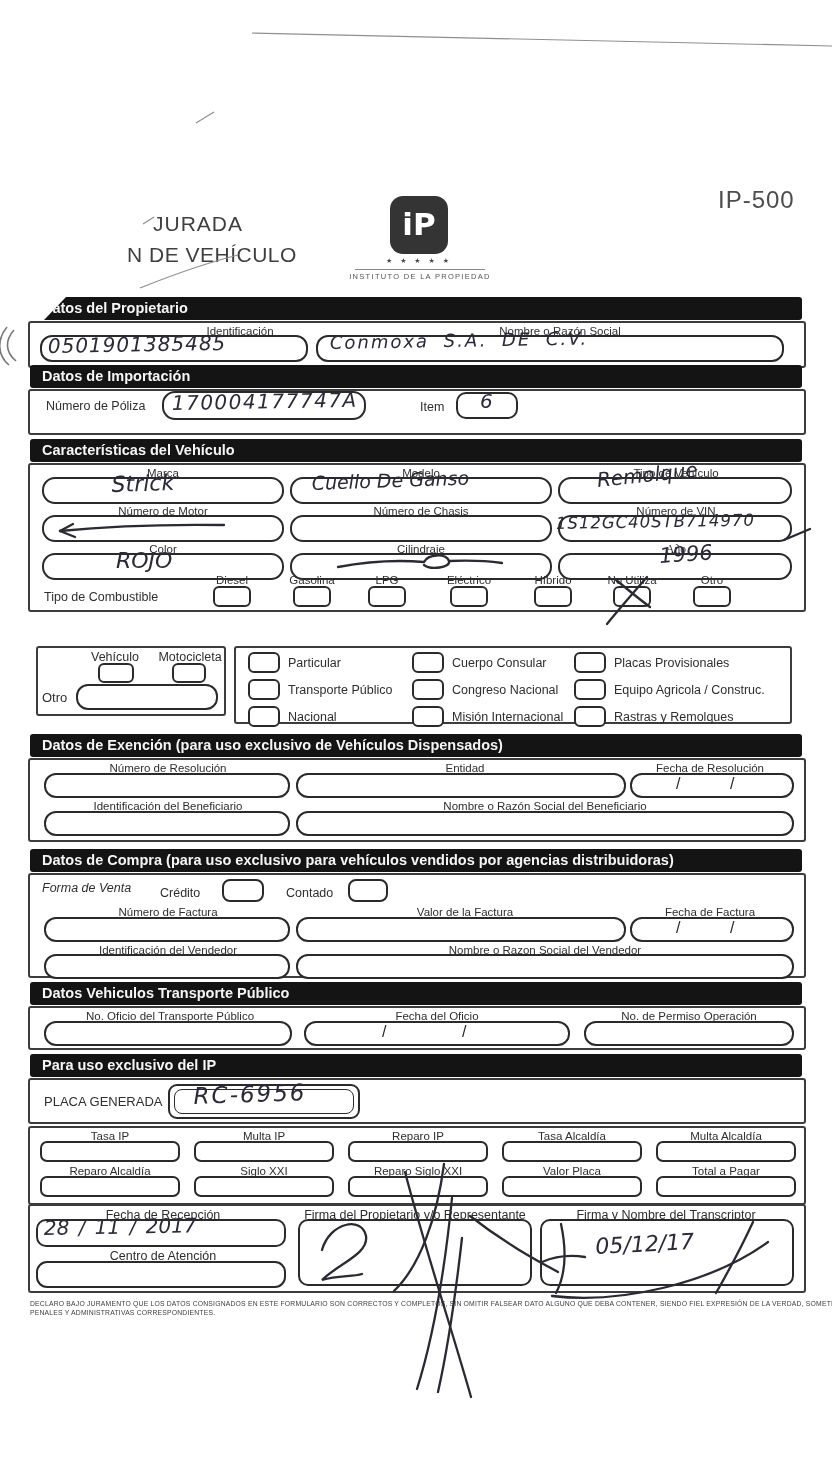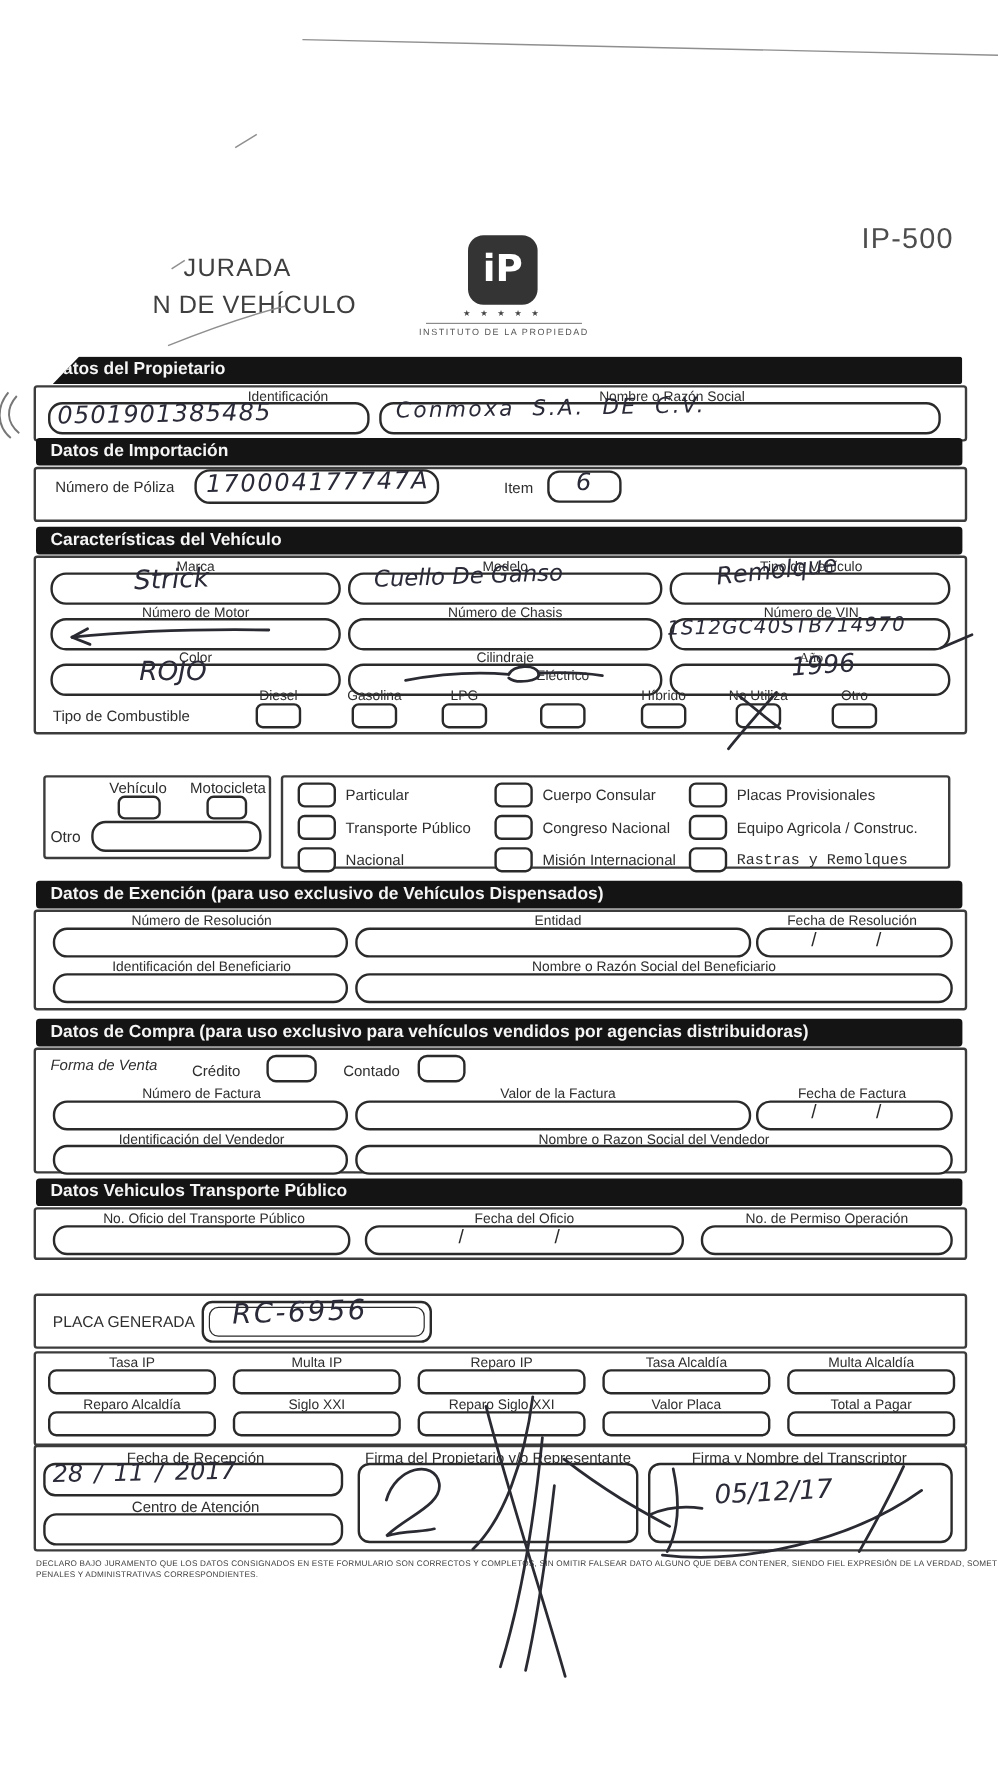--- a/index.html
+++ b/index.html
@@ -97,21 +97,21 @@
   <div class="hw" style="left:660px; top:546px; font-size:21px; transform:rotate(-4deg);">1996</div>
 
   <div class="lbll" style="left:44px; top:590px;">Tipo de Combustible</div>
 
   <div class="lblc" style="left:232px; top:574px;">Diesel</div>
   <div class="chk" style="left:213px; top:586px; width:38px; height:21px;"></div>
   <div class="lblc" style="left:312px; top:574px;">Gasolina</div>
   <div class="chk" style="left:293px; top:586px; width:38px; height:21px;"></div>
   <div class="lblc" style="left:387px; top:574px;">LPG</div>
   <div class="chk" style="left:368px; top:586px; width:38px; height:21px;"></div>
-  <div class="lblc" style="left:469px; top:558px;">Eléctrico</div>
+  <div class="lblc" style="left:469px; top:574px;">Eléctrico</div>
   <div class="chk" style="left:450px; top:586px; width:38px; height:21px;"></div>
   <div class="lblc" style="left:553px; top:574px;">Híbrido</div>
   <div class="chk" style="left:534px; top:586px; width:38px; height:21px;"></div>
   <div class="lblc" style="left:632px; top:574px;">No Utiliza</div>
   <div class="chk" style="left:613px; top:586px; width:38px; height:21px;"></div>
   <div class="lblc" style="left:712px; top:574px;">Otro</div>
   <div class="chk" style="left:693px; top:586px; width:38px; height:21px;"></div>
 
   <div class="wrap" style="left:36px; top:646px; width:190px; height:70px;"></div>
   <div class="lblc" style="left:115px; top:650px; font-size:12.5px;">Vehículo</div>
@@ -132,21 +132,21 @@
   <div class="lbll" style="left:288px; top:683px;">Transporte Público</div>
   <div class="chk" style="left:412px; top:679px; width:32px; height:21px;"></div>
   <div class="lbll" style="left:452px; top:683px;">Congreso Nacional</div>
   <div class="chk" style="left:574px; top:679px; width:32px; height:21px;"></div>
   <div class="lbll" style="left:614px; top:683px;">Equipo Agricola / Construc.</div>
   <div class="chk" style="left:248px; top:706px; width:32px; height:21px;"></div>
   <div class="lbll" style="left:288px; top:710px;">Nacional</div>
   <div class="chk" style="left:412px; top:706px; width:32px; height:21px;"></div>
   <div class="lbll" style="left:452px; top:710px;">Misión Internacional</div>
   <div class="chk" style="left:574px; top:706px; width:32px; height:21px;"></div>
-  <div class="lbll" style="left:614px; top:710px;font-family:Liberation Mono, monospace;">Rastras y Remolques</div>
+  <div class="lbll" style="left:614px; top:710px;">Rastras y Remolques</div>
 
   <div class="sec" style="top:734px;">Datos de Exención (para uso exclusivo de Vehículos Dispensados)</div>
   <div class="wrap" style="left:28px; top:758px; width:778px; height:84px;"></div>
   <div class="lblc" style="left:168px; top:762px;">Número de Resolución</div>
   <div class="lblc" style="left:465px; top:762px;">Entidad</div>
   <div class="lblc" style="left:710px; top:762px;">Fecha de Resolución</div>
   <div class="box" style="left:44px; top:773px; width:246px; height:25px; border-radius:12px;"></div>
   <div class="box" style="left:296px; top:773px; width:330px; height:25px; border-radius:12px;"></div>
   <div class="box" style="left:630px; top:773px; width:164px; height:25px; border-radius:12px;"></div>
   <span class="slash" style="left:676px; top:775px;">/</span>
@@ -180,20 +180,21 @@
   <div class="wrap" style="left:28px; top:1006px; width:778px; height:44px;"></div>
   <div class="lblc" style="left:170px; top:1010px;">No. Oficio del Transporte Público</div>
   <div class="lblc" style="left:437px; top:1010px;">Fecha del Oficio</div>
   <div class="lblc" style="left:689px; top:1010px;">No. de Permiso Operación</div>
   <div class="box" style="left:44px; top:1021px; width:248px; height:25px; border-radius:12px;"></div>
   <div class="box" style="left:304px; top:1021px; width:266px; height:25px; border-radius:12px;"></div>
   <div class="box" style="left:584px; top:1021px; width:210px; height:25px; border-radius:12px;"></div>
   <span class="slash" style="left:382px; top:1023px;">/</span>
   <span class="slash" style="left:462px; top:1023px;">/</span>
 
+  <div class="sec" style="top:1054px;">Para uso exclusivo del IP</div>
   <div class="wrap" style="left:28px; top:1078px; width:778px; height:46px;"></div>
   <div class="lbll" style="left:44px; top:1094px; font-size:13px;">PLACA GENERADA</div>
   <div class="box" style="left:168px; top:1084px; width:192px; height:35px; border-radius:9px;"></div>
   <div class="box" style="left:174px; top:1089px; width:180px; height:25px; border-radius:8px; border-width:1.5px;"></div>
   <div class="hw" style="left:194px; top:1085px; font-size:23px; letter-spacing:2px; transform:rotate(-2deg);">RC-6956</div>
 
   <div class="wrap" style="left:28px; top:1126px; width:778px; height:79px;"></div>
   <div class="lblc" style="left:110px; top:1130px;">Tasa IP</div>
   <div class="lblc" style="left:264px; top:1130px;">Multa IP</div>
   <div class="lblc" style="left:418px; top:1130px;">Reparo IP</div>

